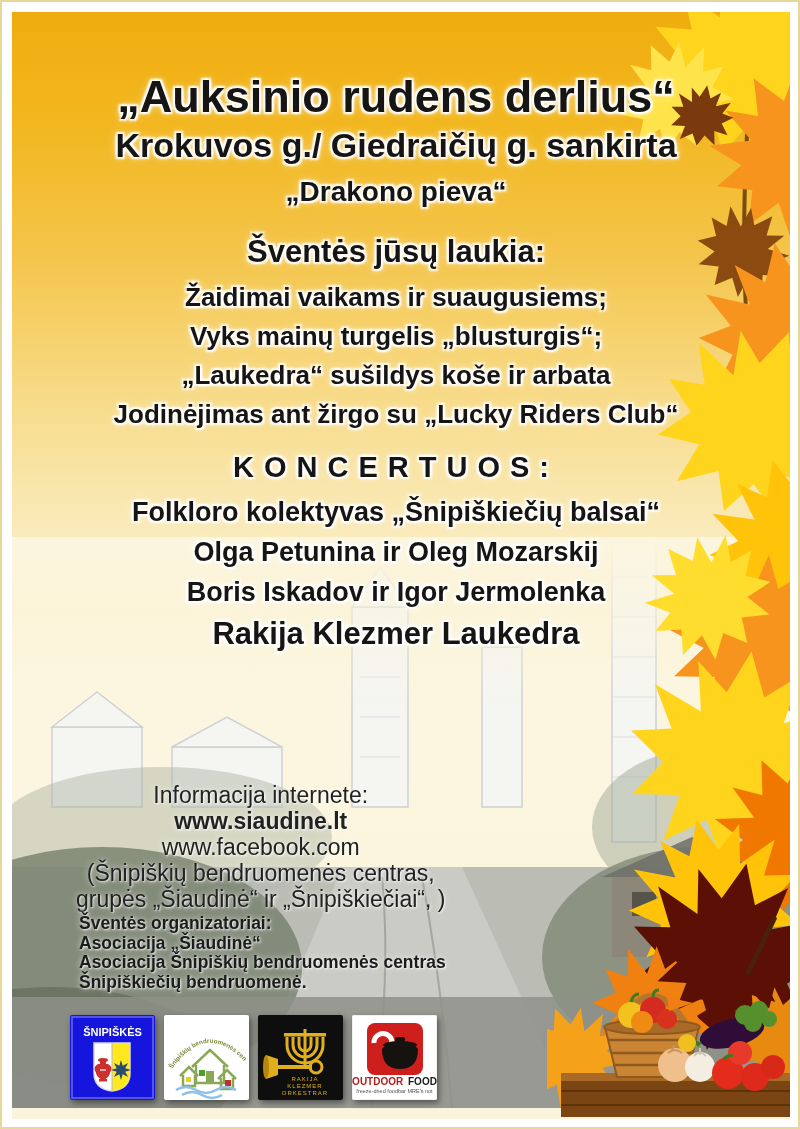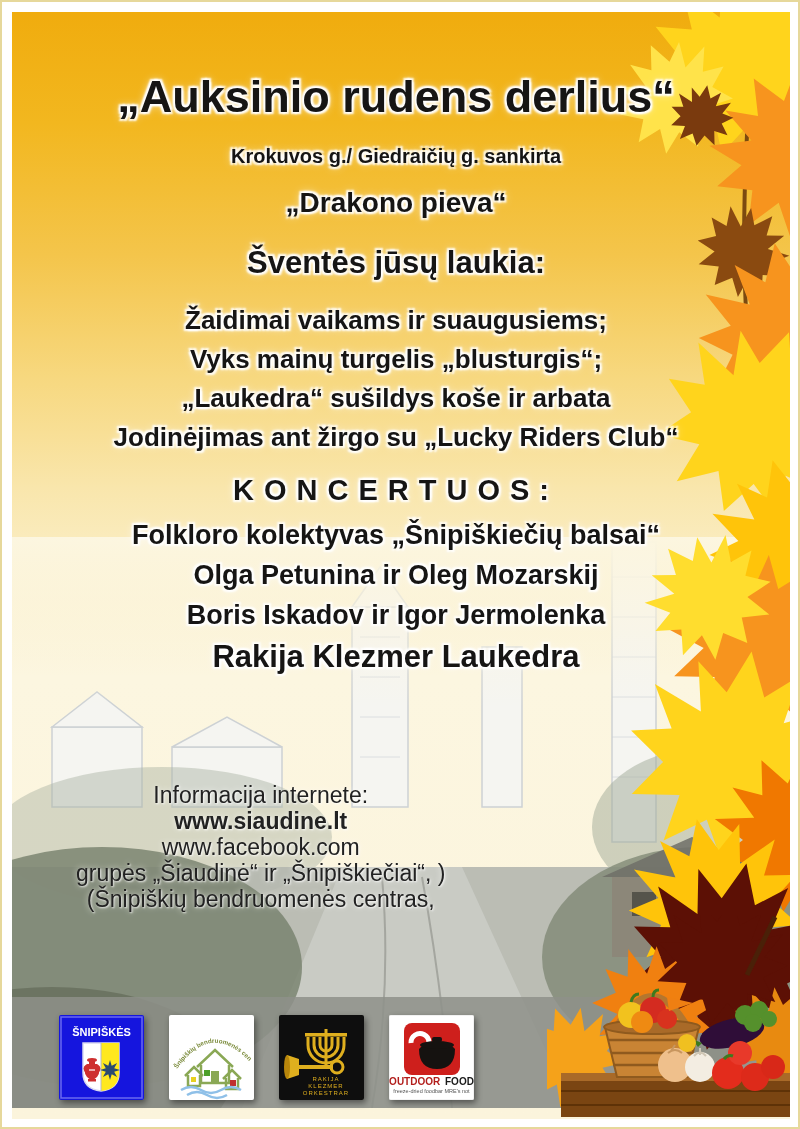--- a/index.html
+++ b/index.html
@@ -13,38 +13,38 @@
   .leaves{position:absolute;right:0;top:0;width:230px;height:1105px;}
   .veggies{position:absolute;right:0;bottom:2px;width:243px;height:202px;}
 
   .center-stack{position:absolute;left:0;top:0;right:0;padding-right:10px;text-align:center;color:#161514;}
   .center-stack div{white-space:nowrap;}
   .glow{text-shadow:2px 2px 2px rgba(255,255,255,.95),-2px -2px 2px rgba(255,255,255,.95),
         2px -2px 2px rgba(255,255,255,.95),-2px 2px 2px rgba(255,255,255,.95),
         0 0 10px rgba(255,255,255,.85);}
   .title{margin-top:60px;font-size:45px;line-height:50px;font-weight:bold;}
   .date{margin-top:24px;font-size:35px;line-height:40px;font-weight:bold;}
-  .addr{margin-top:19px;font-size:20px;line-height:30px;font-weight:bold;}
+  .addr{margin-top:8px;font-size:34px;line-height:30px;font-weight:bold;}
   .venue{margin-top:16px;font-size:28px;line-height:32px;font-weight:bold;}
   .awaits{margin-top:26px;font-size:31px;line-height:36px;font-weight:bold;}
-  .acts{margin-top:20px;}
+  .acts{margin-top:8px;}
   .acts div{font-size:26px;line-height:39px;font-weight:bold;}
   .konc{margin-top:16px;font-size:29px;line-height:34px;font-weight:bold;letter-spacing:10px;}
   .perf{margin-top:8px;}
   .perf div{font-size:27px;line-height:40px;font-weight:bold;}
   .rakija{margin-top:2px;font-size:31px;line-height:40px;font-weight:bold;}
 
   .info-block{position:absolute;left:64px;top:770px;color:#222;text-align:center;}
   .info-block div{font-size:23px;line-height:26px;white-space:nowrap;}
   .info-block .b{font-weight:bold;}
   .org-block{position:absolute;left:67px;top:902px;color:#1c1c1c;text-align:left;}
   .org-block div{font-size:17.5px;line-height:19.5px;font-weight:bold;white-space:nowrap;}
   .softglow{text-shadow:1px 1px 2px rgba(255,255,255,.8),0 0 6px rgba(255,255,255,.7);}
 
-  .logo-strip{position:absolute;left:47px;top:1003px;display:flex;gap:25px;}
+  .logo-strip{position:absolute;left:58px;top:1003px;display:flex;gap:9px;}
   .logo{width:85px;height:85px;border-radius:2px;box-shadow:2px 3px 6px rgba(0,0,0,.45);overflow:hidden;}
 </style>
 </head>
 <body>
 
 <div class="poster">
   <div class="art">
 
     <svg class="sketch" viewBox="0 0 778 571">
       <defs>
@@ -182,24 +182,30 @@
         <div class="glow">Olga Petunina ir Oleg Mozarskij</div>
         <div class="glow">Boris Iskadov ir Igor Jermolenka</div>
       </div>
       <div class="rakija glow">Rakija Klezmer Laukedra</div>
     </div>
 
     <div class="info-block">
       <div class="softglow">Informacija internete:</div>
       <div class="b softglow">www.siaudine.lt</div>
       <div class="softglow">www.facebook.com</div>
+      <div class="softglow">(Šnipiškių bendruomenės centras,</div>
       <div class="softglow">grupės „Šiaudinė“ ir „Šnipiškiečiai“, )</div>
-      <div class="softglow">(Šnipiškių bendruomenės centras,</div>
     </div>
 
+    <div class="org-block">
+      <div class="softglow">Šventės organizatoriai:</div>
+      <div class="softglow">Asociacija „Šiaudinė“</div>
+      <div class="softglow">Asociacija Šnipiškių bendruomenės centras</div>
+      <div class="softglow">Šnipiškiečių bendruomenė.</div>
+    </div>
 
     <div class="logo-strip">
 
       <div class="logo">
         <svg viewBox="0 0 85 85" width="85" height="85">
           <rect width="85" height="85" fill="#1515DE"></rect>
           <rect x="2" y="2" width="81" height="81" fill="none" stroke="#6A6AF0" stroke-width="1.5"></rect>
           <text x="42.5" y="21" text-anchor="middle" font-size="11" font-weight="bold" fill="#FFFFFF">ŠNIPIŠKĖS</text>
           <path d="M24,28 L60,28 L60,58 Q60,74 42,76 Q24,74 24,58 Z" fill="#FFFFFF" stroke="#D8D8F0" stroke-width="1.5"></path>
           <path d="M42,28 L60,28 L60,58 Q60,74 42,76 Z" fill="#FFE81E"></path>

